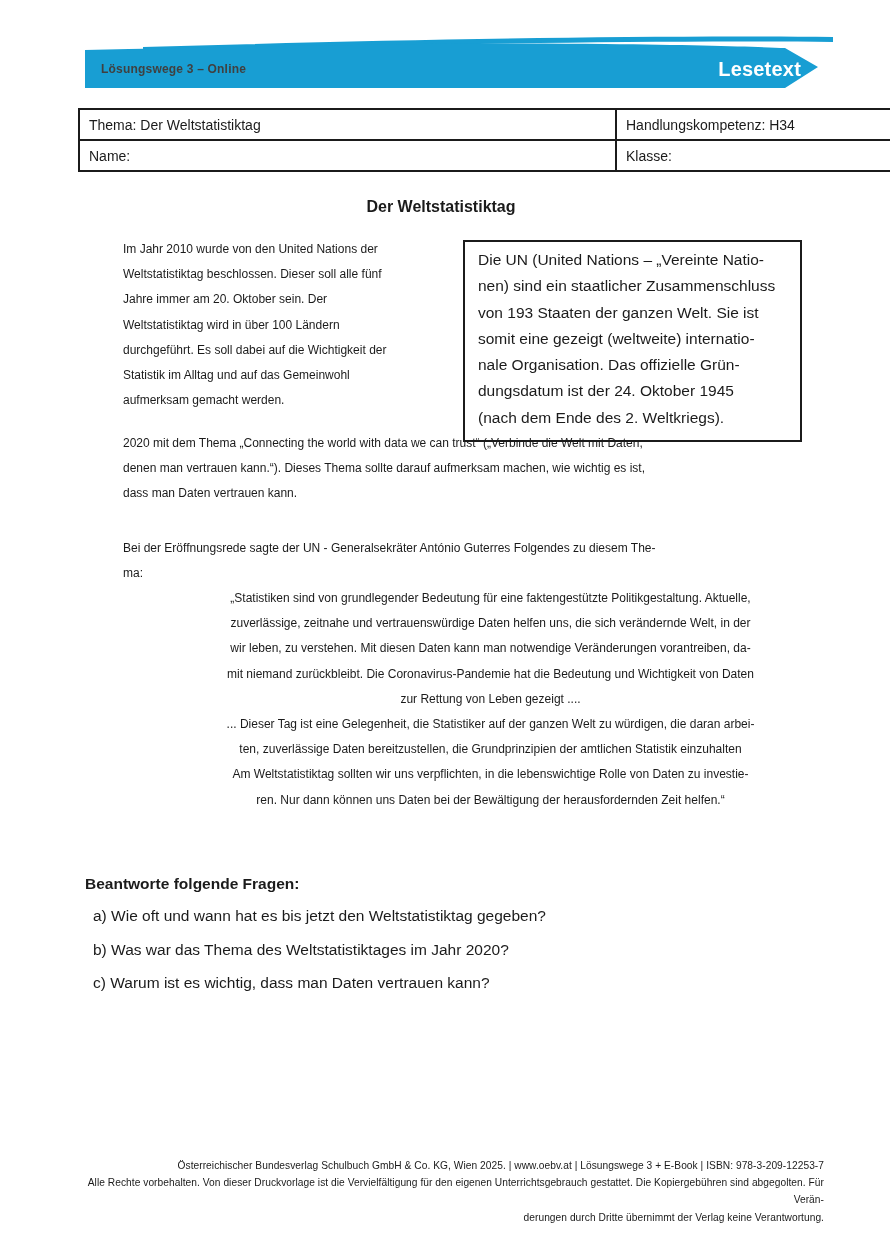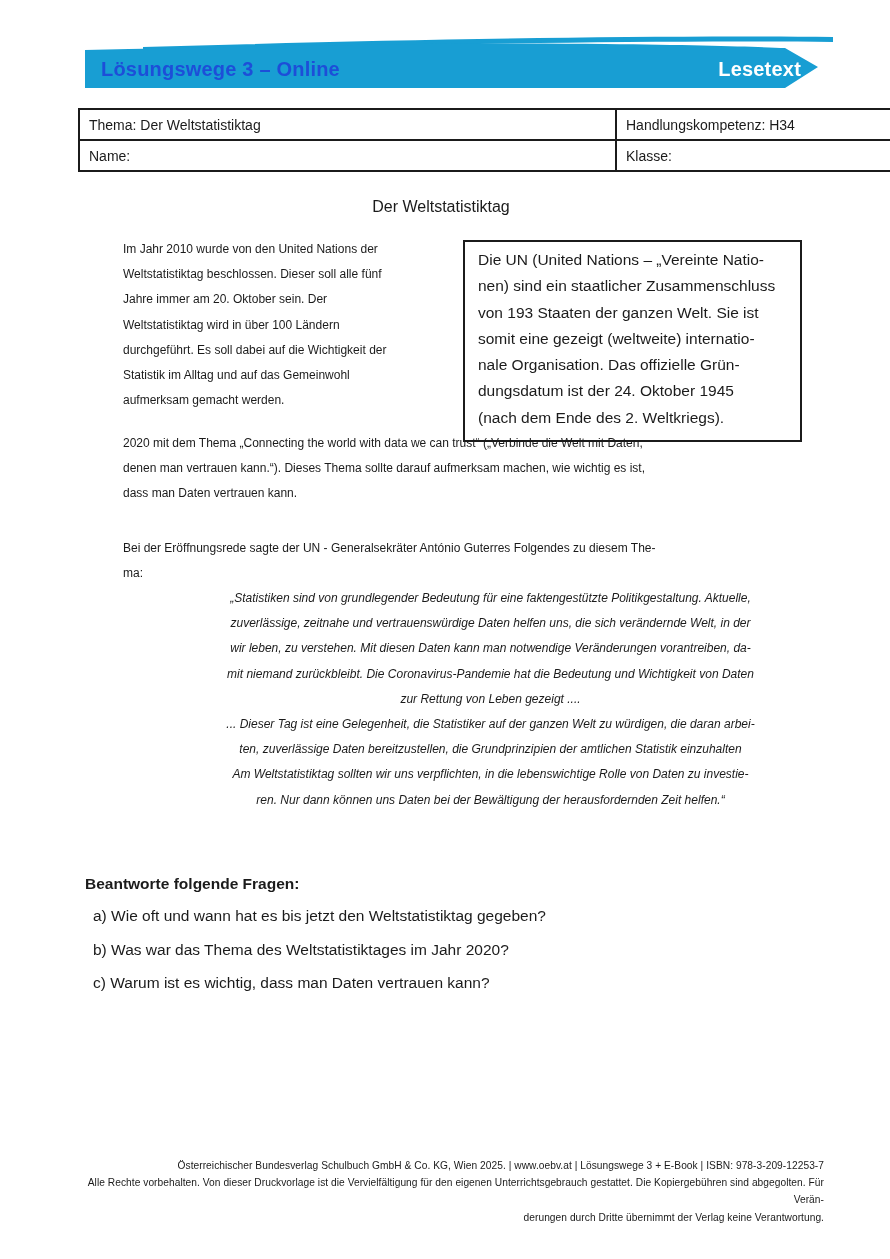--- a/index.html
+++ b/index.html
@@ -4,52 +4,52 @@
 <style>
   html,body{margin:0;padding:0;background:#ffffff;}
   .page{
     position:relative;width:890px;height:1259px;margin:0 auto;background:#ffffff;
     font-family:"Liberation Sans",sans-serif;color:#1b1b1b;overflow:hidden;
   }
   
   .banner{position:absolute;left:85px;top:34px;width:748px;height:56px;}
   .banner svg{position:absolute;left:0;top:0;width:748px;height:56px;}
   .banner-title{
-    position:absolute;left:16px;top:23px;font-size:20px;line-height:24px;
-    font-weight:bold;color:#1d4ed8;white-space:nowrap;letter-spacing:.2px;
+    position:absolute;left:16px;top:23px;font-size:12px;line-height:24px;
+    font-weight:bold;color:#404040;white-space:nowrap;letter-spacing:.2px;
   }
   .banner-badge{
     position:absolute;right:32px;top:23px;font-size:20px;line-height:24px;
     font-weight:bold;color:#ffffff;white-space:nowrap;letter-spacing:.2px;
   }
   
   .meta-table{
     position:absolute;left:78px;top:108px;width:852px;height:60px;
     border-collapse:collapse;table-layout:fixed;font-size:14px;
   }
   .meta-table td{
     border:2px solid #1b1b1b;padding:0 0 0 9px;vertical-align:middle;height:29px;
     white-space:nowrap;overflow:hidden;
   }
   .meta-table .c1{width:526px;}
   
   .doc-title{
     position:absolute;left:85px;top:196px;width:712px;text-align:center;
-    font-size:16px;font-weight:normal;line-height:22px;
+    font-size:16px;font-weight:bold;line-height:22px;
   }
   .t-block{position:absolute;font-size:12px;line-height:25.2px;margin-left:38px;}
   .intro{left:85px;top:237px;width:395px;}
   .info-box{
     position:absolute;left:463px;top:240px;width:309px;
     border:2px solid #1b1b1b;padding:5px 13px 9px 13px;
     font-size:15.5px;line-height:26.3px;background:#ffffff;
   }
   .para2{left:85px;top:431px;width:745px;}
   .para3{left:85px;top:536px;width:745px;}
-  .quote{left:85px;top:586px;width:735px;text-align:center;font-style:italic;}
+  .quote{left:85px;top:586px;width:735px;text-align:center;}
   .q-heading{
     position:absolute;left:85px;top:871px;font-size:15.5px;font-weight:bold;line-height:25px;
   }
   .q-list{position:absolute;left:93px;top:899px;width:740px;font-size:15.5px;line-height:33.5px;}
   .footer{
     position:absolute;left:84px;top:1157px;width:740px;font-size:10.2px;line-height:17.2px;
     color:#1a1a1a;letter-spacing:.05px;text-align:right;
   }
   .t-line{white-space:nowrap;}
   .quote .t-line,.footer .t-line{white-space:normal;}

